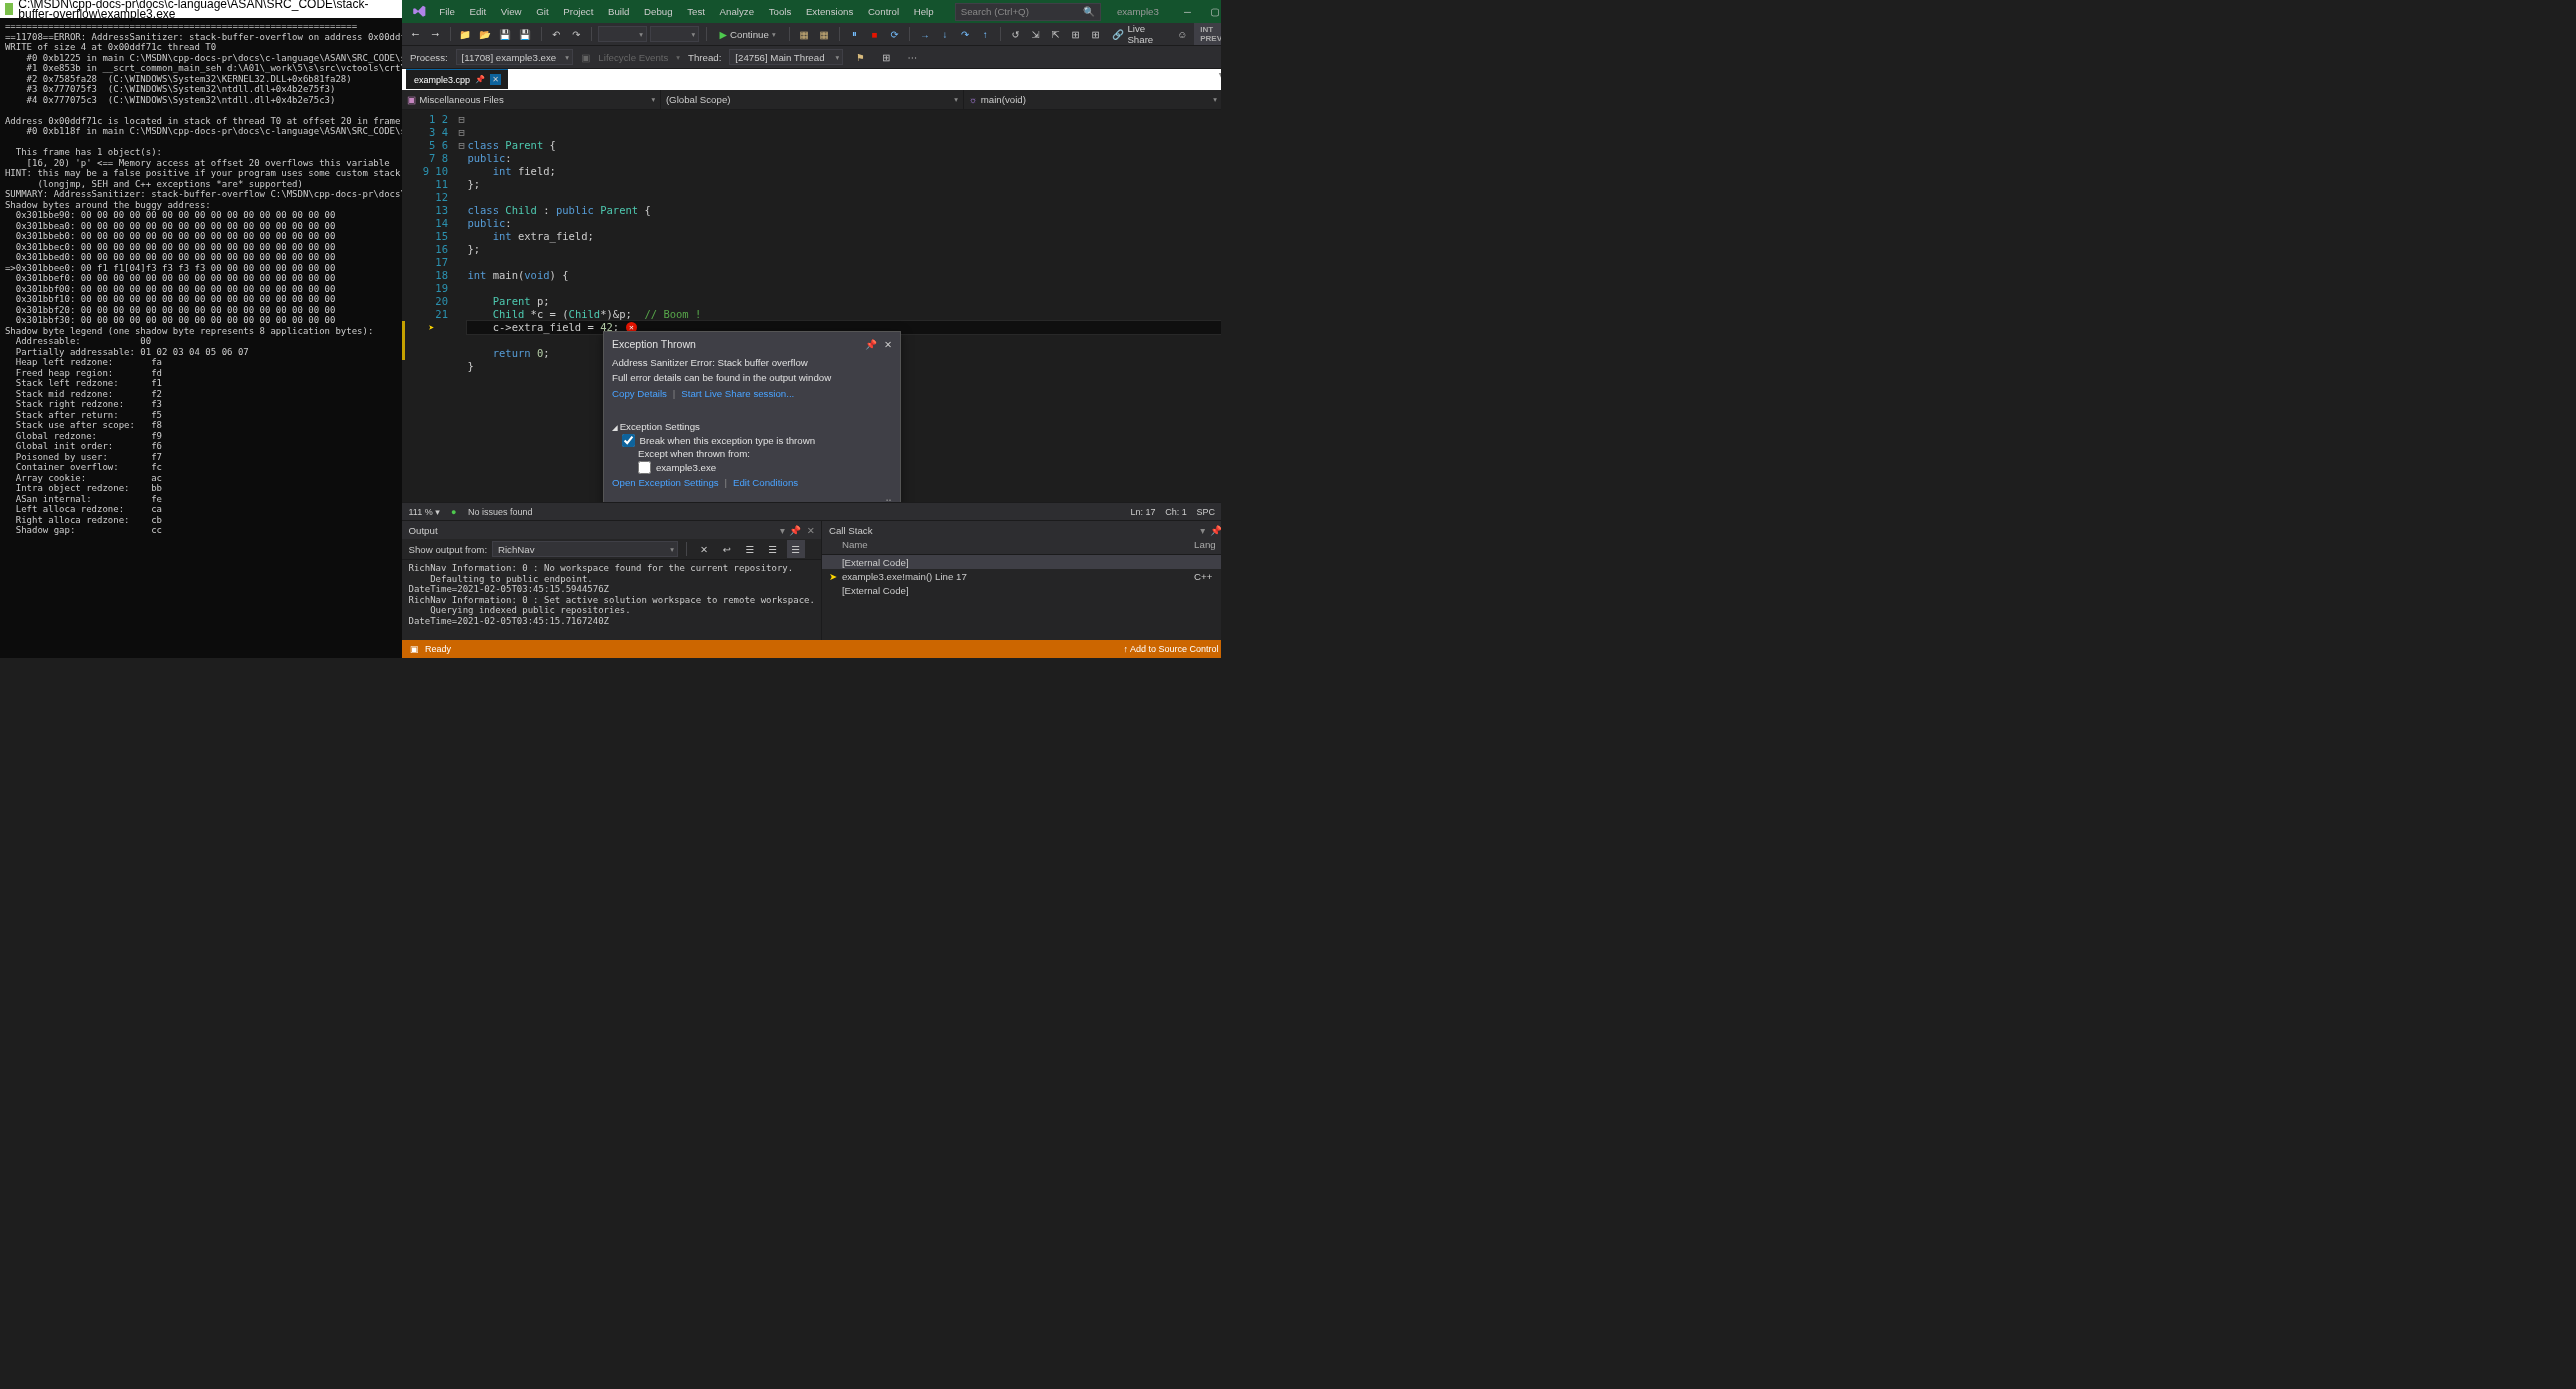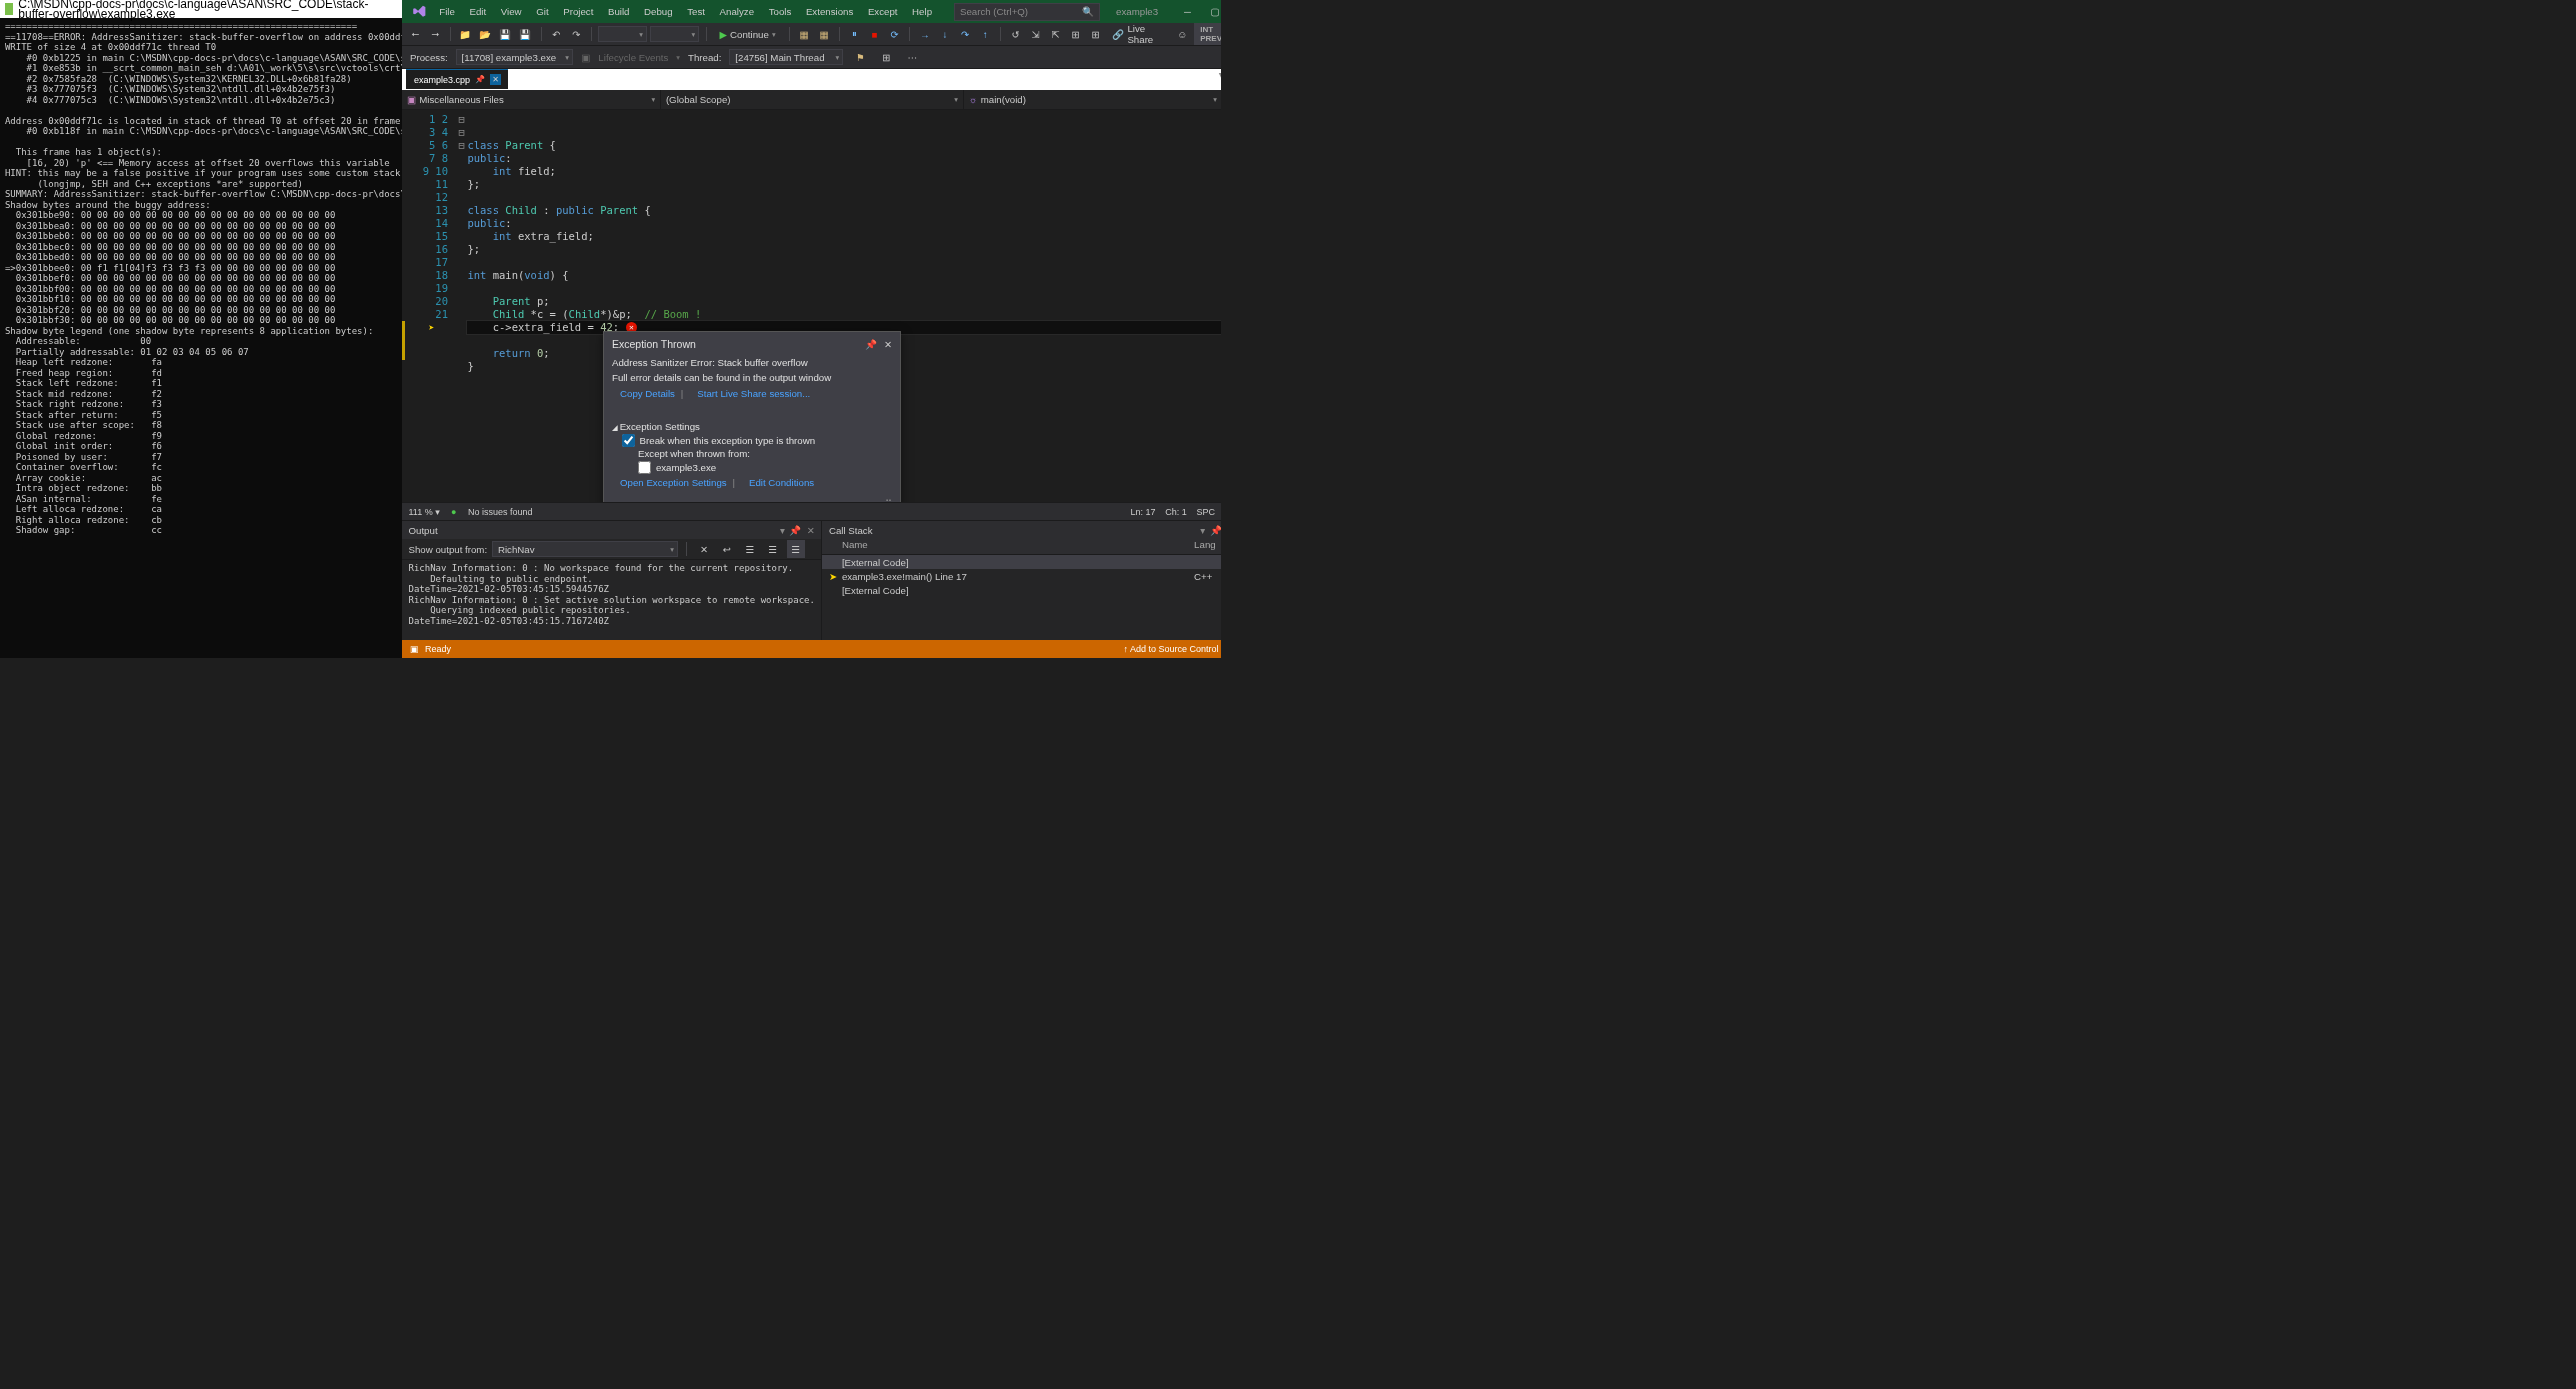--- a/index.html
+++ b/index.html
@@ -95,21 +95,21 @@
 .exception-popup {
   position:absolute; left:201px; top:221px; width:298px;
   background:#3f3f46; border:0.8px solid #555; color:#e0e0e0;
   padding:6.5px 8px 8px 8px; font-family:'Segoe UI',sans-serif; font-size:9.7px;
   box-shadow:0 3.2px 9.7px rgba(0,0,0,0.5);
 }
 .exception-popup .hdr { display:flex; align-items:center; margin-bottom:6.5px;}
 .exception-popup .hdr .ttl { font-size:10.5px;}
 .exception-popup .hdr .ctrls { margin-left:auto; display:flex; gap:6.5px; color:#ccc;}
 .exception-popup .msg { margin:4.9px 0; }
-.exception-popup .links a { color:#4aa3ff; text-decoration:none; cursor:pointer;margin-left:8px;}
+.exception-popup .links a { color:#4aa3ff; text-decoration:none; cursor:pointer;}
 .exception-popup .divider { color:#888; margin:0 3.2px;}
 .exception-popup .section-hdr { margin-top:22px;}
 .exception-popup .section-hdr::before { content:"◢ "; font-size:7.3px;}
 .exception-popup .chkrow { display:flex; align-items:center; gap:4.9px; margin-left:9.7px; margin-top:1.6px;}
 .exception-popup input[type=checkbox]{ accent-color:#0e639c;}
 .editor-status { height:18px; background:#2d2d30; border-top:0.8px solid #1b1b1c; display:flex; align-items:center; padding:0 6.5px; gap:11.4px; color:#ccc; font-size:9px;}
 .editor-status .ok { color:#4ec94e;}
 .editor-status .right { margin-left:auto; display:flex; gap:9.7px;}
 .bottom-panels { height:120px; display:flex; border-top:0.8px solid #1b1b1c;}
 .panel { display:flex; flex-direction:column; background:#252526;}
@@ -206,21 +206,21 @@
         <span>Edit</span>
         <span>View</span>
         <span>Git</span>
         <span>Project</span>
         <span>Build</span>
         <span>Debug</span>
         <span>Test</span>
         <span>Analyze</span>
         <span>Tools</span>
         <span>Extensions</span>
-        <span>Except</span>
+        <span>Control</span>
         <span>Help</span>
       </div>
     <div class="search-box">
       <span>Search (Ctrl+Q)</span>
       <span class="mag">🔍</span>
     </div>
     <span class="title-text">example3</span>
     <div class="win-controls">
       <div>─</div>
       <div>▢</div>

